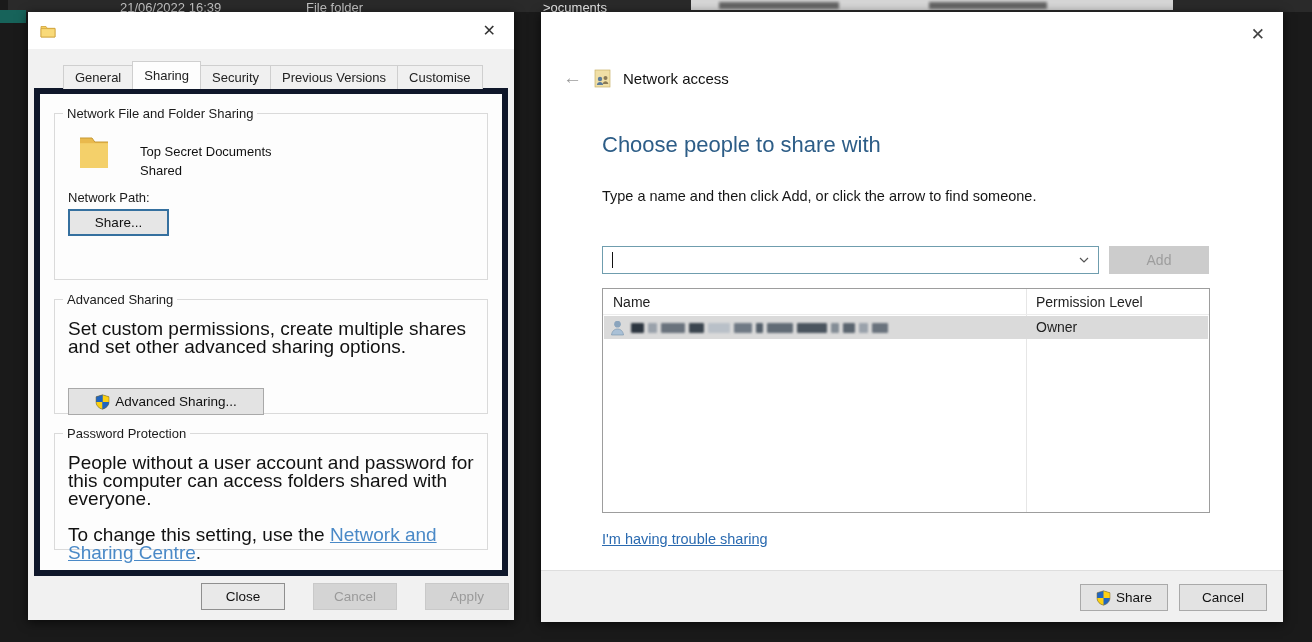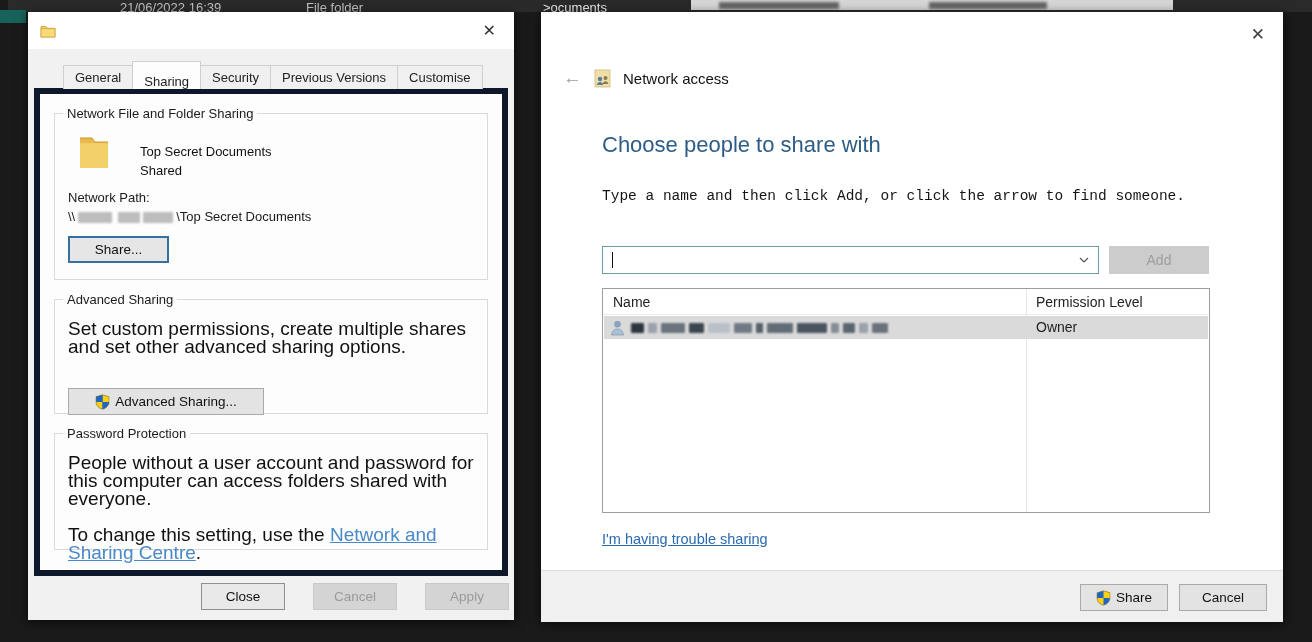--- a/index.html
+++ b/index.html
@@ -33,21 +33,21 @@
     background:#f1f1f1; box-shadow:0 2px 10px rgba(0,0,0,.65);
   }
   .props-titlebar { height:37px; background:#ffffff; display:flex; align-items:center; padding:0 12px; }
   .props-title { font-size:14.5px; margin-left:10px; color:#111; }
   .win-close { margin-left:auto; font-size:16px; color:#333; padding:2px 6px; cursor:default; }
   .tabstrip { position:absolute; left:14px; top:49px; display:flex; align-items:flex-end; height:28px; z-index:2;margin-left:21px; }
   .tab {
     font-size:13px; padding:4px 11px 5px; border:1px solid #cfcfcf; border-bottom:none;
     background:#f0f0f0; color:#222; margin-right:-1px; height:24px; white-space:nowrap;
   }
-  .tab.active { background:#fdfdfd; height:28px; padding-top:12px; position:relative; z-index:3; }
+  .tab.active { background:#fdfdfd; height:28px; padding-top:6px; position:relative; z-index:3; }
   .tabpage {
     position:absolute; left:6px; right:6px; top:76px; bottom:44px;
     background:#fdfdfd; border:6px solid #0f172a; z-index:1; padding:0 14px;
   }
   .groupbox { position:relative; border:1px solid #dadada; padding:16px 13px 13px; margin-top:19px; }
   .groupbox-label {
     position:absolute; top:-8px; left:8px; background:#fdfdfd; padding:0 4px;
     font-size:13px; color:#1b1b1b;
   }
   .nfs-row { display:flex; gap:28px; margin:4px 0 10px 6px; }
@@ -63,21 +63,21 @@
   
   .na {
     position:absolute; left:541px; top:12px; width:742px; height:610px;
     background:#ffffff; box-shadow:0 2px 10px rgba(0,0,0,.65);
   }
   .na-close { position:absolute; top:12px; right:18px; font-size:17px; color:#444; cursor:default; }
   .na-header { position:absolute; left:22px; top:55px; display:flex; align-items:center; gap:11px; }
   .back-arrow { font-size:19px; color:#9a9a9a; cursor:default; }
   .na-title { font-size:15px; color:#111; }
   .na-heading { position:absolute; left:61px; top:120px; font-size:22px; color:#2d5d87; font-weight:400; }
-  .na-instruction { position:absolute; left:61px; top:176px; font-size:14.5px; color:#151515;font-family:Liberation Mono, monospace; }
+  .na-instruction { position:absolute; left:61px; top:176px; font-size:14.5px; color:#151515; }
   .combo {
     position:absolute; left:61px; top:234px; width:497px; height:28px;
     background:#fff; border:1px solid #6f9dae; display:flex; align-items:center; padding:0 9px;
   }
   .caret { width:1px; height:16px; background:#111; }
   .combo-chevron { margin-left:auto; color:#555; }
   .add-btn { position:absolute; left:568px; top:234px; width:100px; height:28px;
     display:flex; align-items:center; justify-content:center;
     background:#cccccc; color:#9d9d9d; font-size:14px; }
   .listbox {
@@ -141,21 +141,20 @@
               <path d="M3 4.6h14V17H3z" fill="#f4d06a"></path>
               <path d="M3 2h6l1.4 2H17" fill="none" stroke="#c79a35" stroke-width=".5"></path>
             </svg>
         </span>
         <div class="nfs-texts">
           <div>Top Secret Documents</div>
           <div>Shared</div>
         </div>
       </div>
       <div class="plabel">Network Path:</div>
-      <div class="ppath"><span>\\</span><span class="redact" style="width:34px; margin:0 3px"></span><span class="redact" style="width:22px; margin:0 3px"></span><span class="redact" style="width:30px; margin:0 3px 0 0"></span><span>\Top Secret Documents</span></div>
       <button class="btn share-btn">Share...</button>
     </div>
 
     <div class="groupbox" style="height:115px">
       <span class="groupbox-label">Advanced Sharing</span>
       <div class="group-desc">Set custom permissions, create multiple shares and set other advanced sharing options.</div>
       <button class="btn adv-btn">
         <span>
           <svg width="15" height="16" viewBox="0 0 15 16">
               <path d="M7.5 .8 14 2.8v5c0 3.8-2.9 6.5-6.5 7.4C3.9 14.3 1 11.6 1 7.8v-5z" fill="#2065c0"></path>

